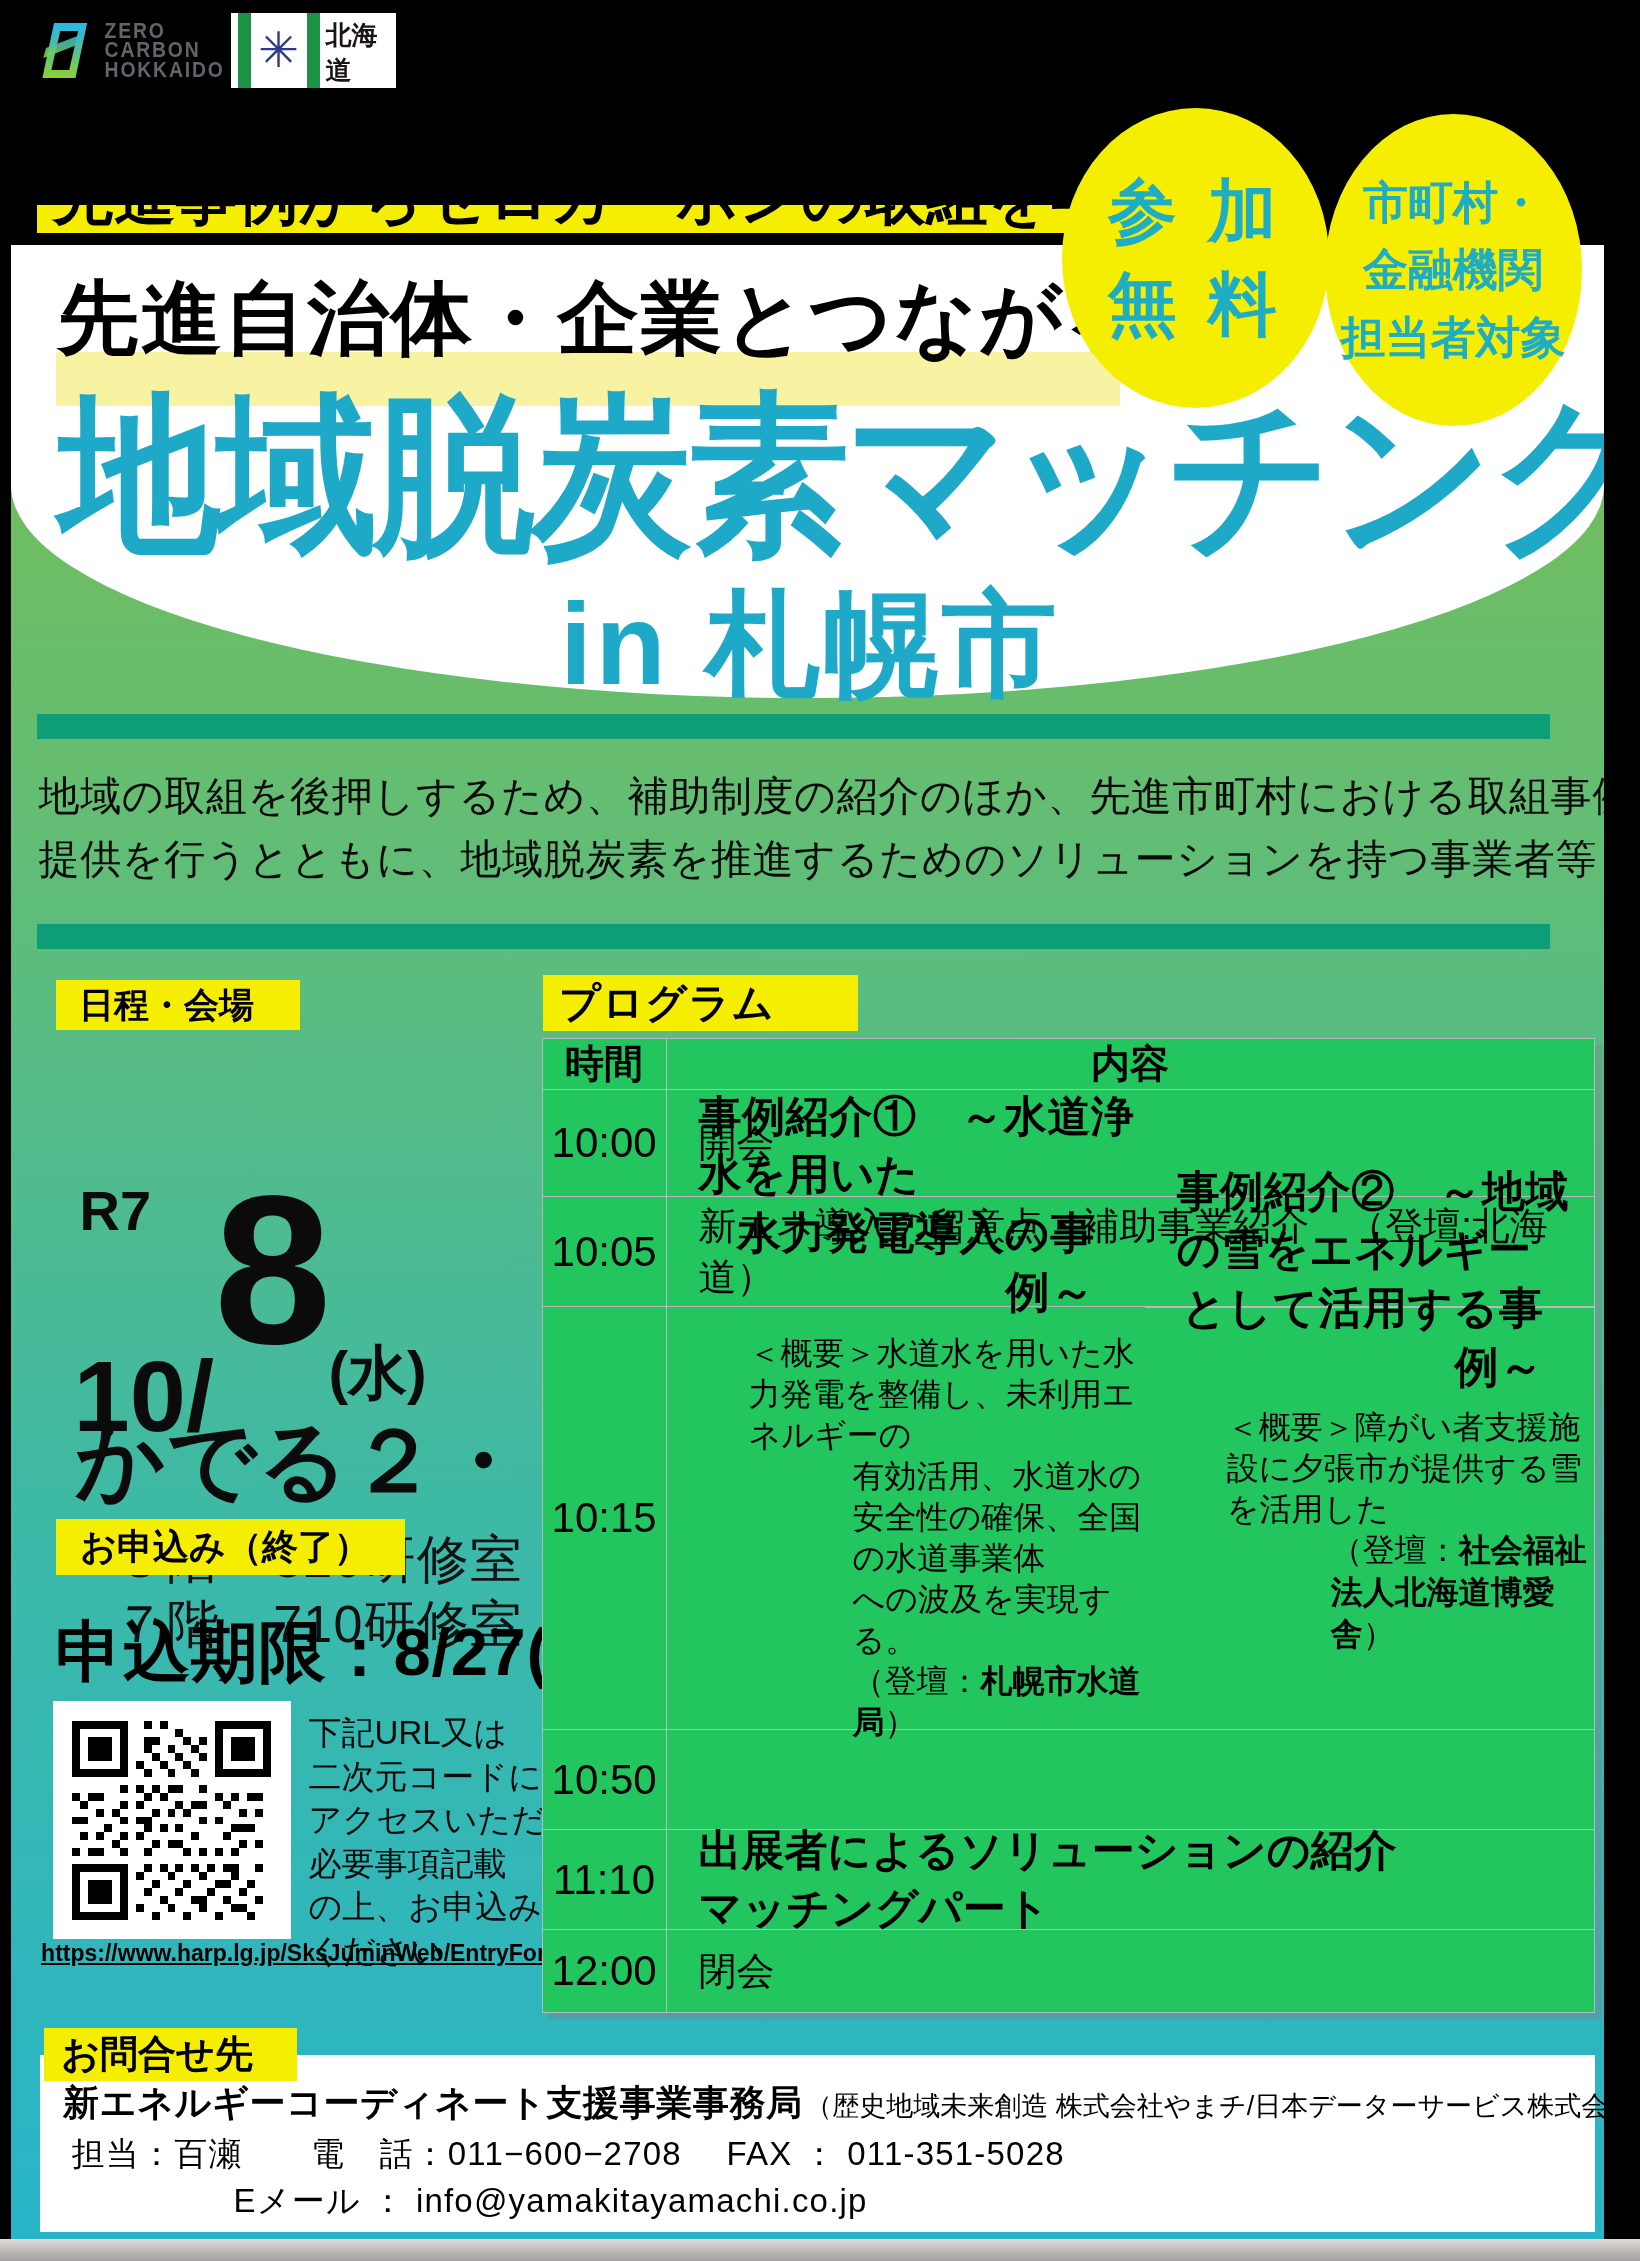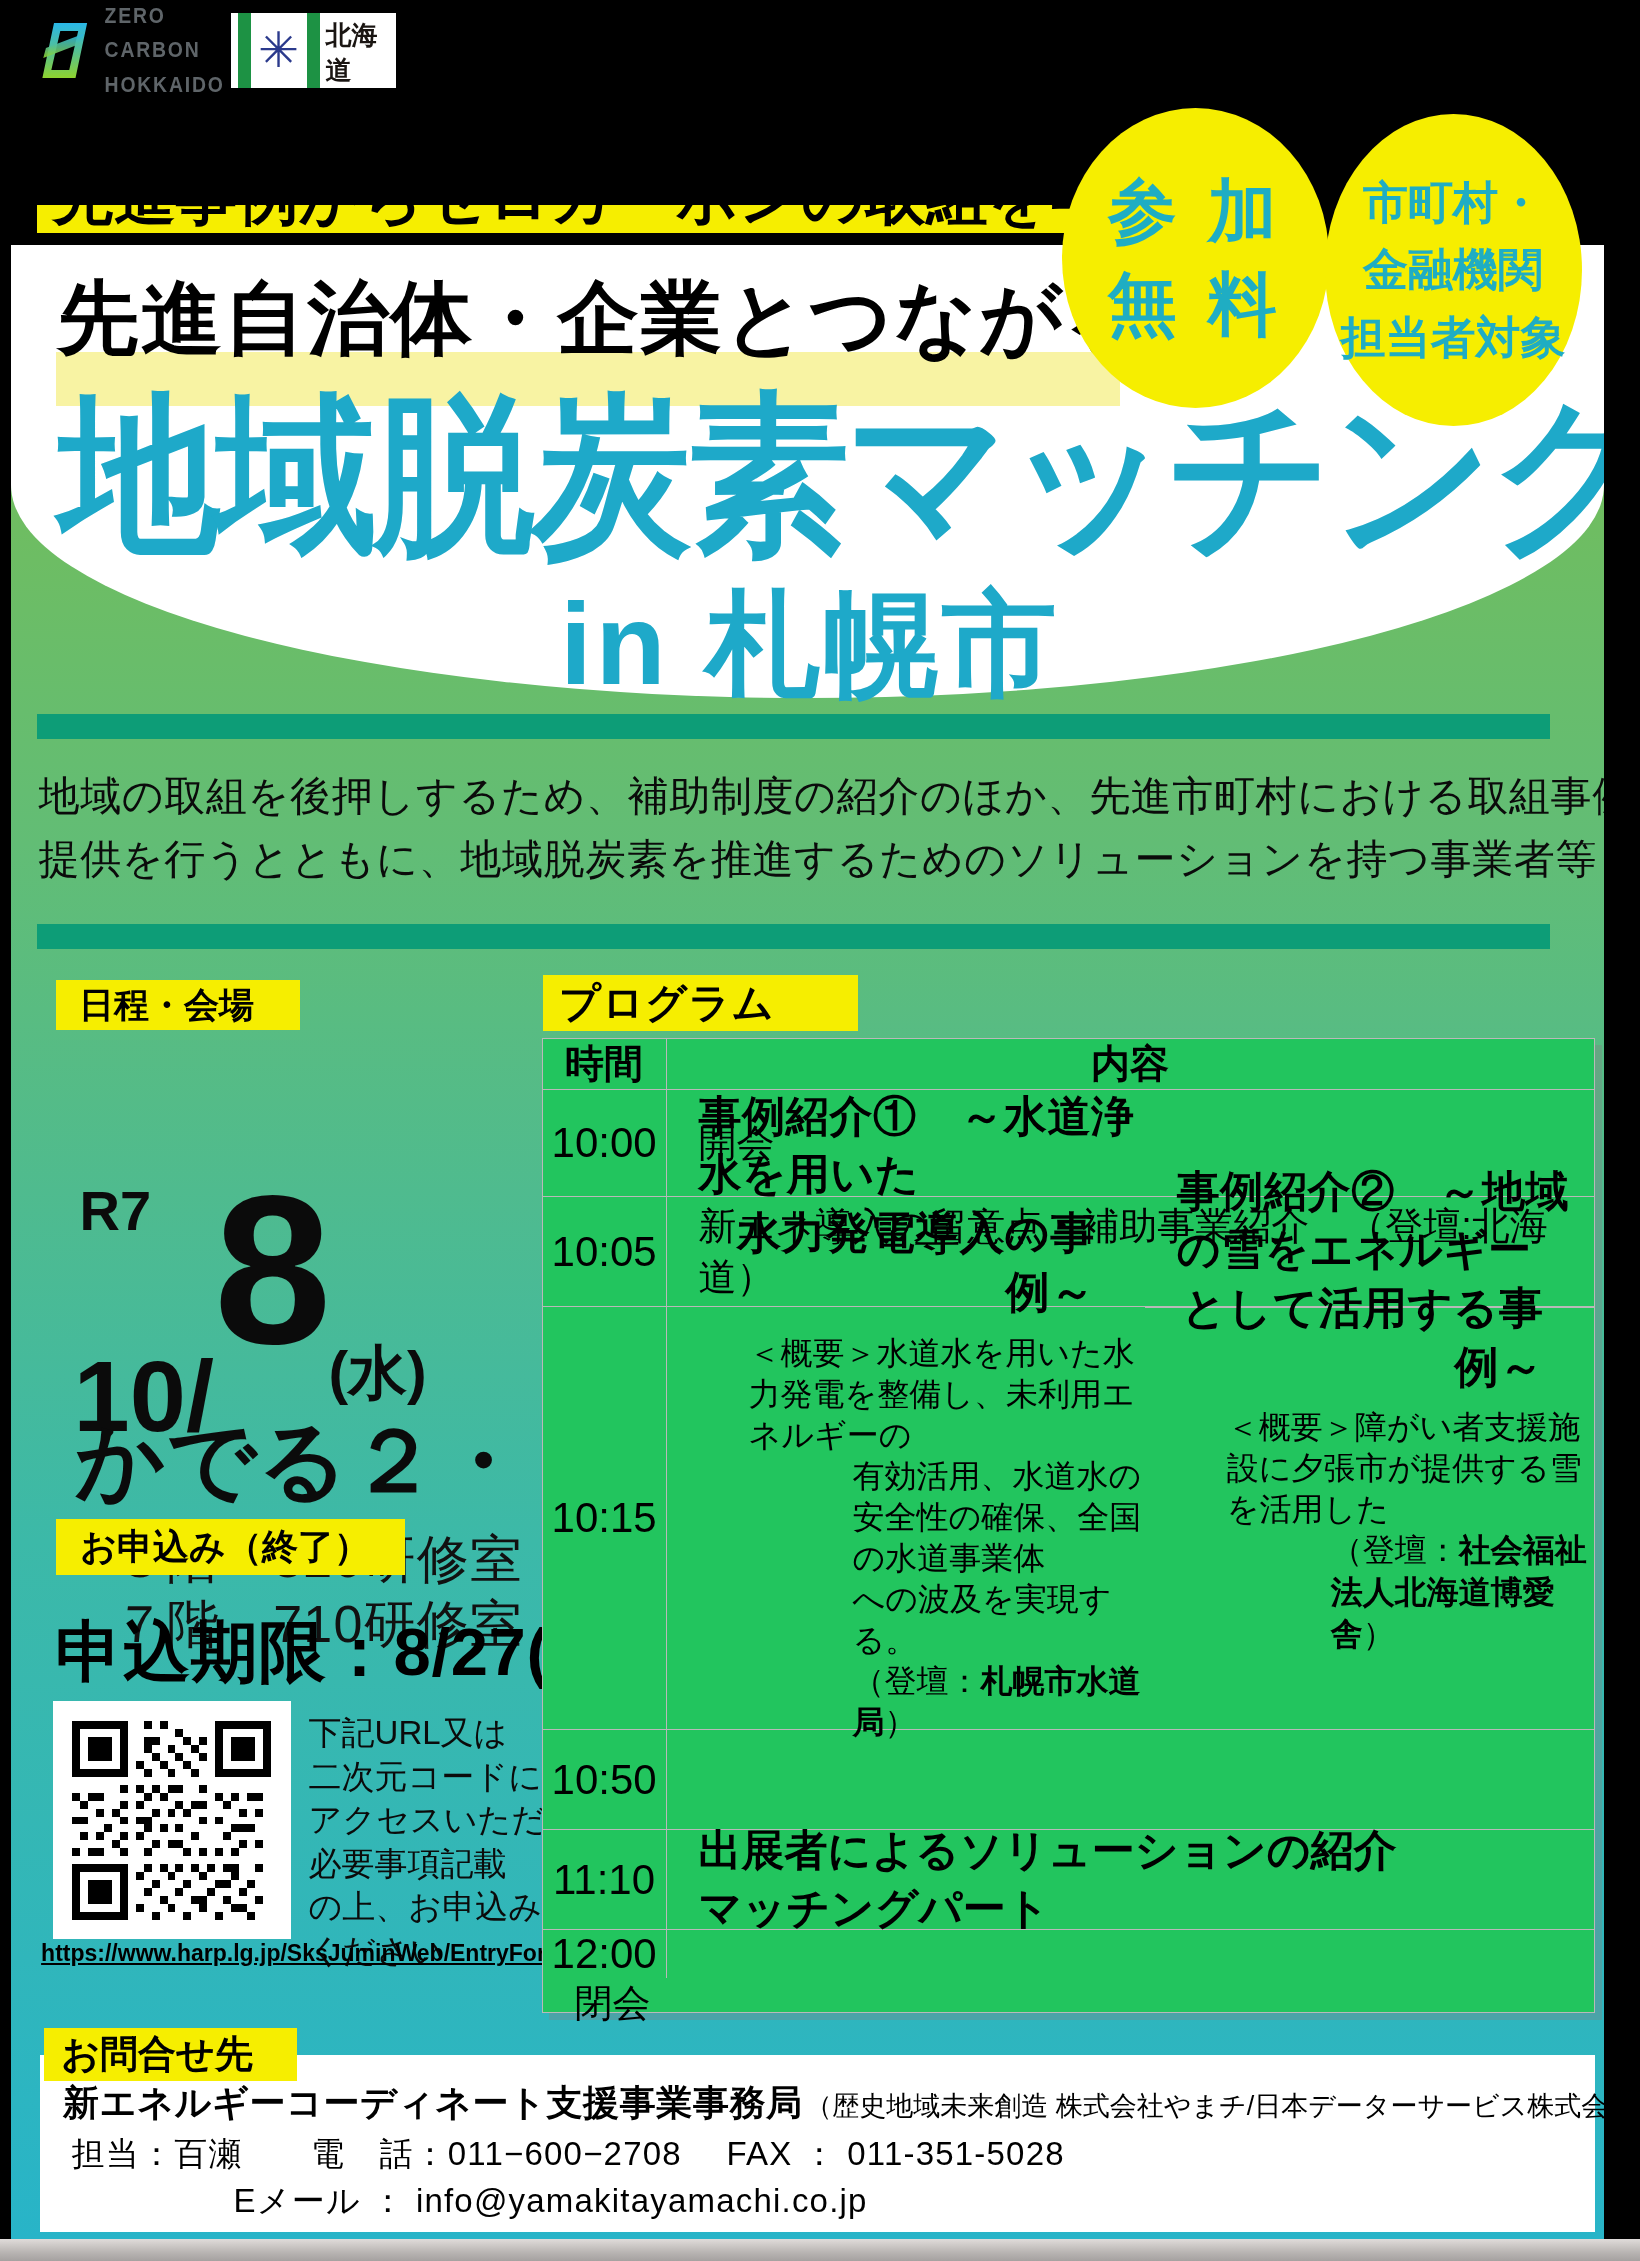--- a/index.html
+++ b/index.html
@@ -10,21 +10,21 @@
   .content{position:absolute;left:10.6px;top:0;width:1593px;height:2239px;background:#000;overflow:hidden;}
   .grad{position:absolute;left:0;top:245px;width:100%;height:1994px;
         background:linear-gradient(180deg,#79bd51 0%,#62bd75 30%,#3cb9a8 65%,#28b4c8 100%);}
   .white-ellipse{position:absolute;left:0;top:245px;width:100%;height:453px;background:#ffffff;
         border-radius:0 0 50% 50% / 0 0 47% 47%;z-index:1;}
   .bottom-strip{position:absolute;left:0;top:2239px;width:1641px;height:22px;
         background:linear-gradient(180deg,#e0dcda 0%,#b9b5b3 60%,#a5a1a0 100%);z-index:9;}
 
   
   .zc-logo{position:absolute;left:26px;top:10.6px;width:188px;height:79px;z-index:4;display:flex;}
-  .zc-text{margin-left:15.2px;display:flex;flex-direction:column;justify-content:center;gap:15px;
+  .zc-text{margin-left:15.2px;display:flex;flex-direction:column;justify-content:center;gap:0;
            color:#5f6569;font-weight:bold;letter-spacing:1.8px;}
   .zc-text span{font-size:19.4px;line-height:1;transform:scaleY(1.1);}
   .hok-logo{position:absolute;left:220px;top:13px;width:165px;height:75px;background:#fff;z-index:4;
             display:flex;align-items:stretch;}
   .hok-bar{width:13px;background:#1d9244;margin:0;}
   .hok-star{width:56px;display:flex;align-items:center;justify-content:center;
             color:#2b3a8c;font-size:49px;line-height:1;}
   .hok-label{flex:1;color:#1a1512;font-size:26px;font-weight:bold;padding:4.7px 2.3px 0 5.9px;}
 
   
@@ -339,21 +339,21 @@
       <div class="trow" style="height:100px;">
         <div class="tcell-time">10:50</div>
       </div>
       <div class="trow" style="height:100px;">
         <div class="tcell-time">11:10</div>
         <div class="tcell-content">
           <div class="talk-title">出展者によるソリューションの紹介</div>
           <div class="talk-title">マッチングパート</div>
         </div>
       </div>
-      <div class="trow" style="height:82px;flex-direction:column;">
+      <div class="trow" style="height:82px;">
         <div class="tcell-time">12:00</div>
         <div class="tcell-content">閉会</div>
       </div>
     </div>
 
     <div class="ylabel" style="left:33px;top:2028px;width:253px;height:53px;font-size:38px;padding-left:17.6px;z-index:4;">お問合せ先</div>
     <div class="contact-box">
       <div class="c-line1">
         <span class="c-org">新エネルギーコーディネート支援事業事務局</span>
         <span class="c-paren">（歴史地域未来創造 株式会社やまチ/日本データーサービス株式会社）</span>

